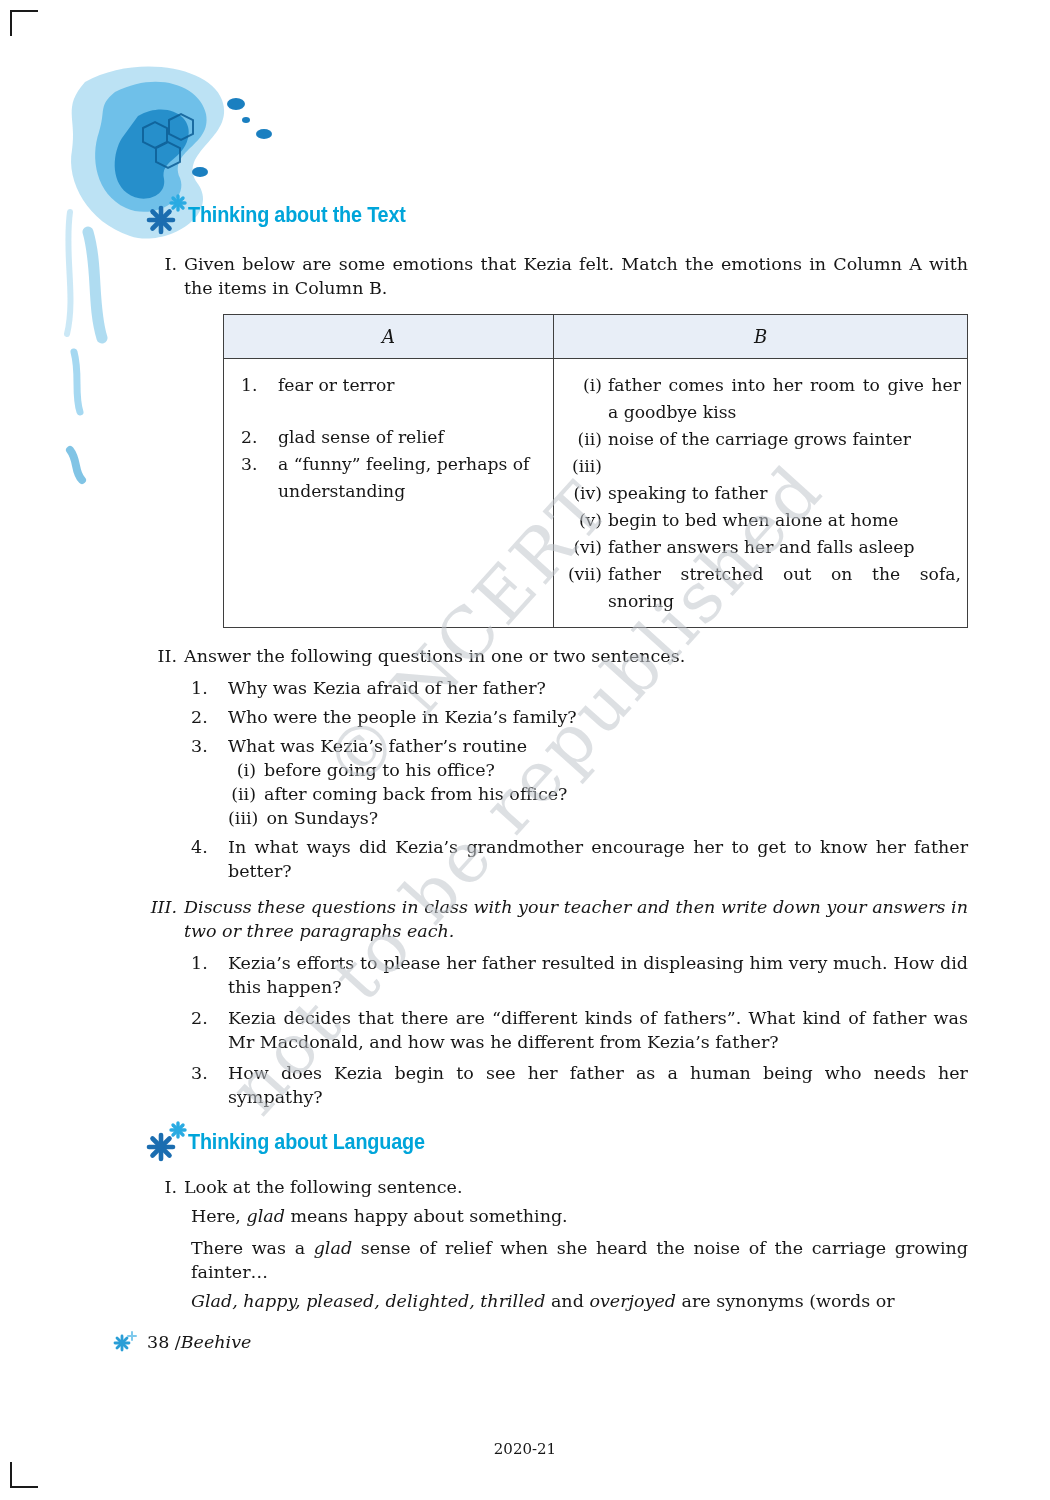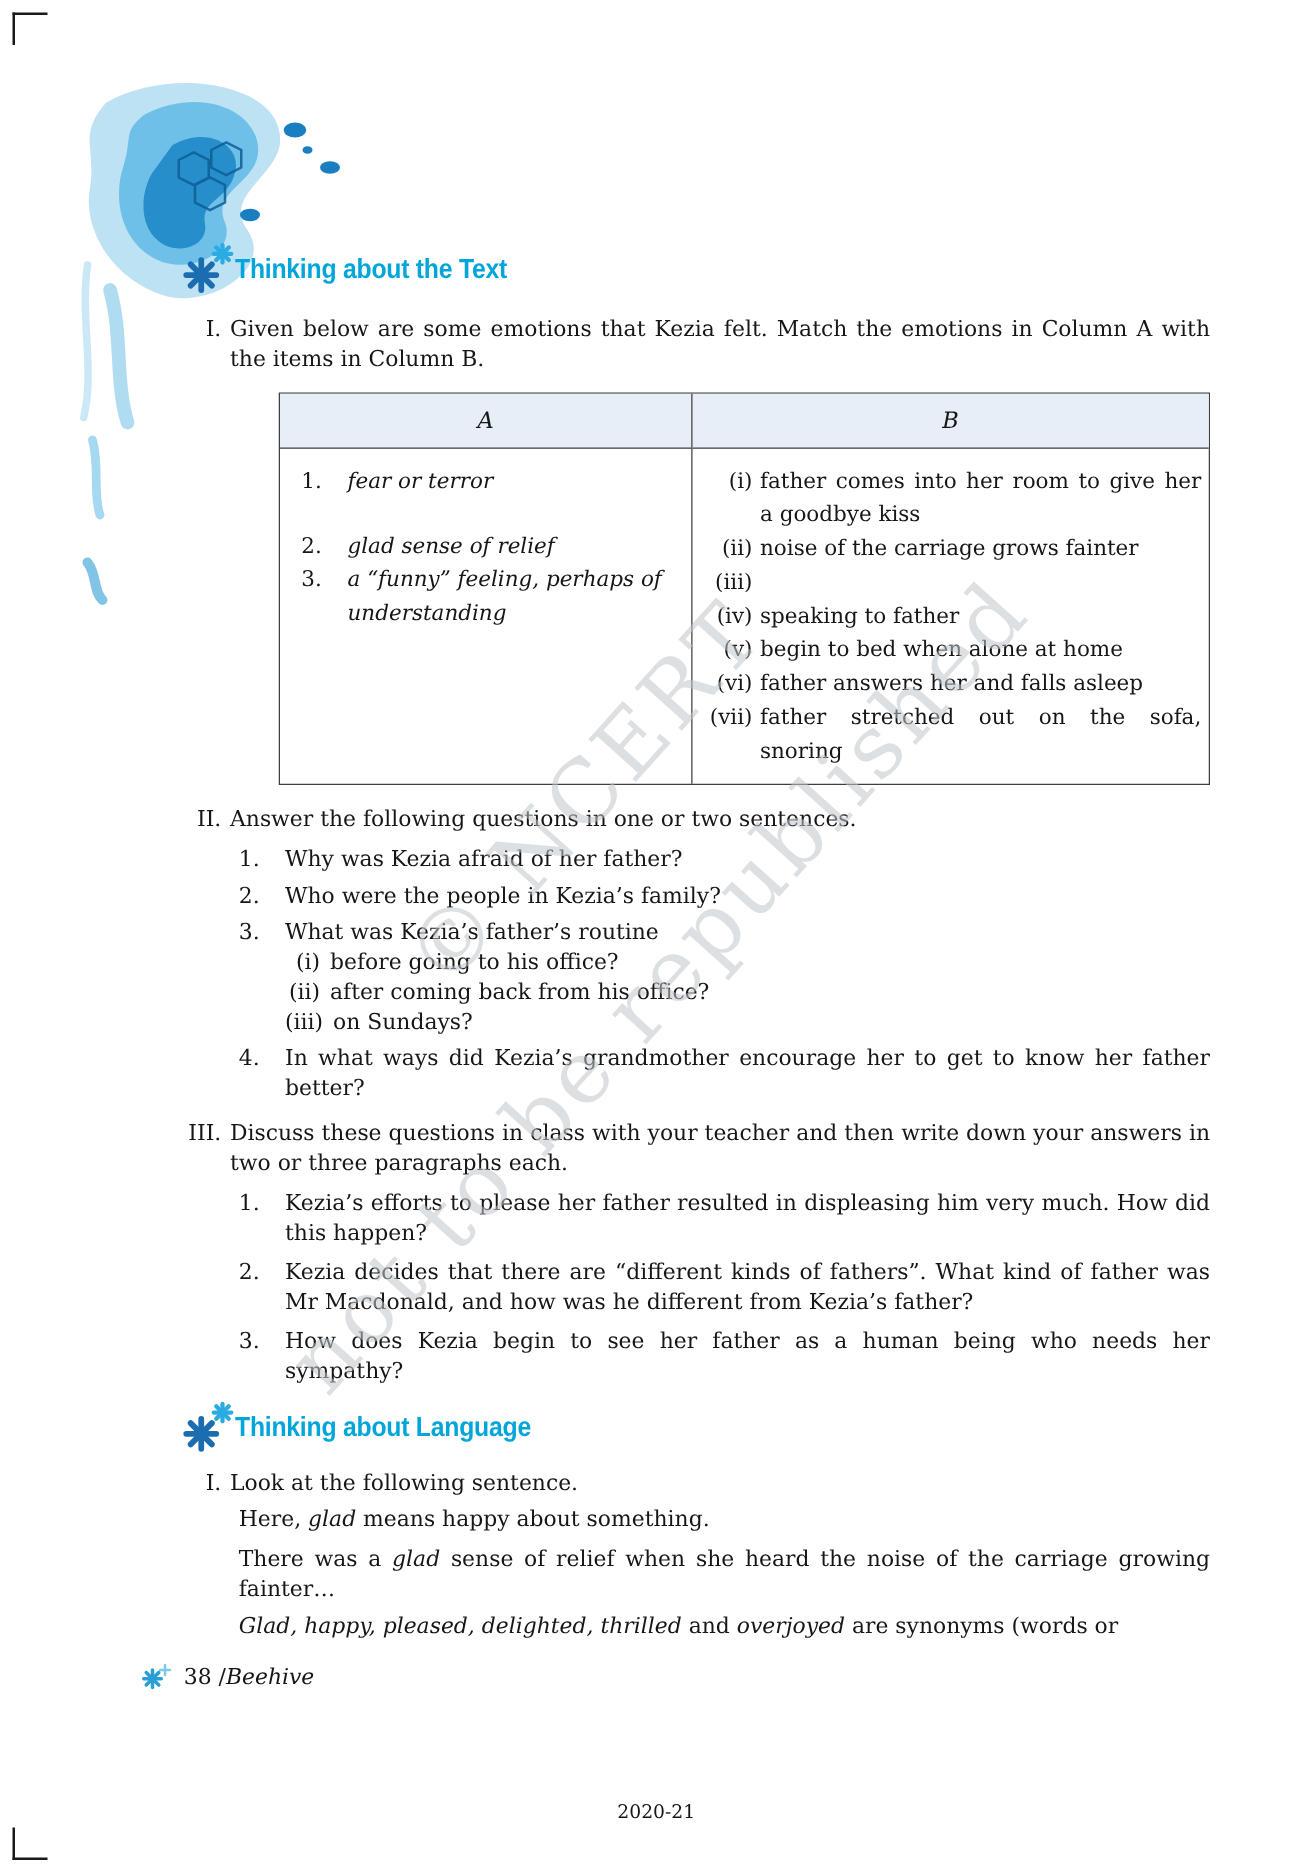--- a/index.html
+++ b/index.html
@@ -34,21 +34,21 @@
   .sec-heading {
     display:inline-block; font-family:"Liberation Sans", sans-serif; font-weight:700;
     font-size:22px; color:#00a5da; letter-spacing:-.2px;
     transform:scaleX(.9); transform-origin:left center; white-space:nowrap;
   }
 
   
   .hang { display:flex; }
   .hang-label { flex:0 0 34px; text-align:right; padding-right:7px; }
   .hang-body { flex:1; text-align:justify; }
-  .mt16 { margin-top:14px; } .mt20 { margin-top:16px; } .mt14 { margin-top:12px; } .mt10 { margin-top:10px; }
+  .mt16 { margin-top:14px; } .mt20 { margin-top:16px; } .mt14 { margin-top:12px;font-style:italic; } .mt10 { margin-top:10px; }
 
   
   .list { margin:8px 0 0 41px; }
   .li { display:flex; margin-bottom:5px; }
   .li-num { flex:0 0 37px; }
   .li-body { flex:1; text-align:justify; }
   .sec3-list .li { margin-bottom:7px; }
   .sub-item { display:flex; }
   .sub-num { flex:0 0 36px; text-align:right; padding-right:8px; }
 
@@ -58,21 +58,21 @@
   .mt-header { display:flex; border-bottom:1.6px solid #3f3f3f; background:#e8eef7; }
   .mt-hcell { text-align:center; padding:8px 0; font-style:italic; font-size:18px; }
   .mt-ha { flex:0 0 330px; border-right:1.6px solid #3f3f3f; }
   .mt-hb { flex:1; }
   .mt-body { display:flex; }
   .mt-col-a { flex:0 0 330px; border-right:1.6px solid #3f3f3f; padding:13px 8px 12px 17px; }
   .mt-col-b { flex:1; padding:13px 6px 12px 2px; }
   .mta-item { display:flex; }
   .mta-item.gap { margin-bottom:25px; }
   .mta-num { flex:0 0 37px; }
-  .mta-text { max-width:255px;font-style:italic; }
+  .mta-text { max-width:255px; }
   .mtb-item { display:flex; }
   .mtb-num { flex:0 0 52px; text-align:right; padding-right:6px; }
   .mtb-text { flex:1; text-align:justify; }
 
   
   .lang-p { margin:8px 0 0 41px; text-align:justify; }
   .lang-p.tight { margin-top:5px; }
   .it { font-style:italic; }
 
   

